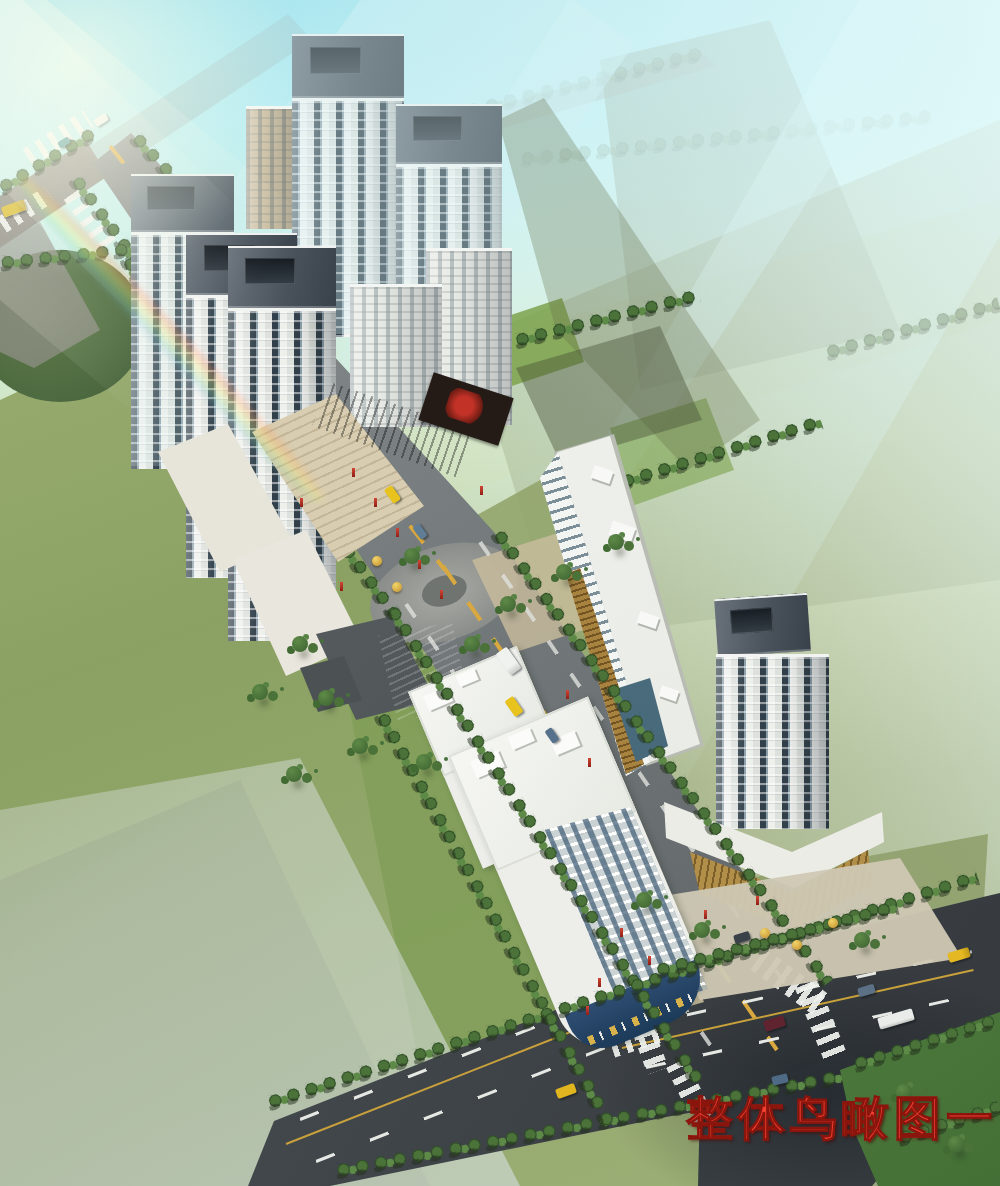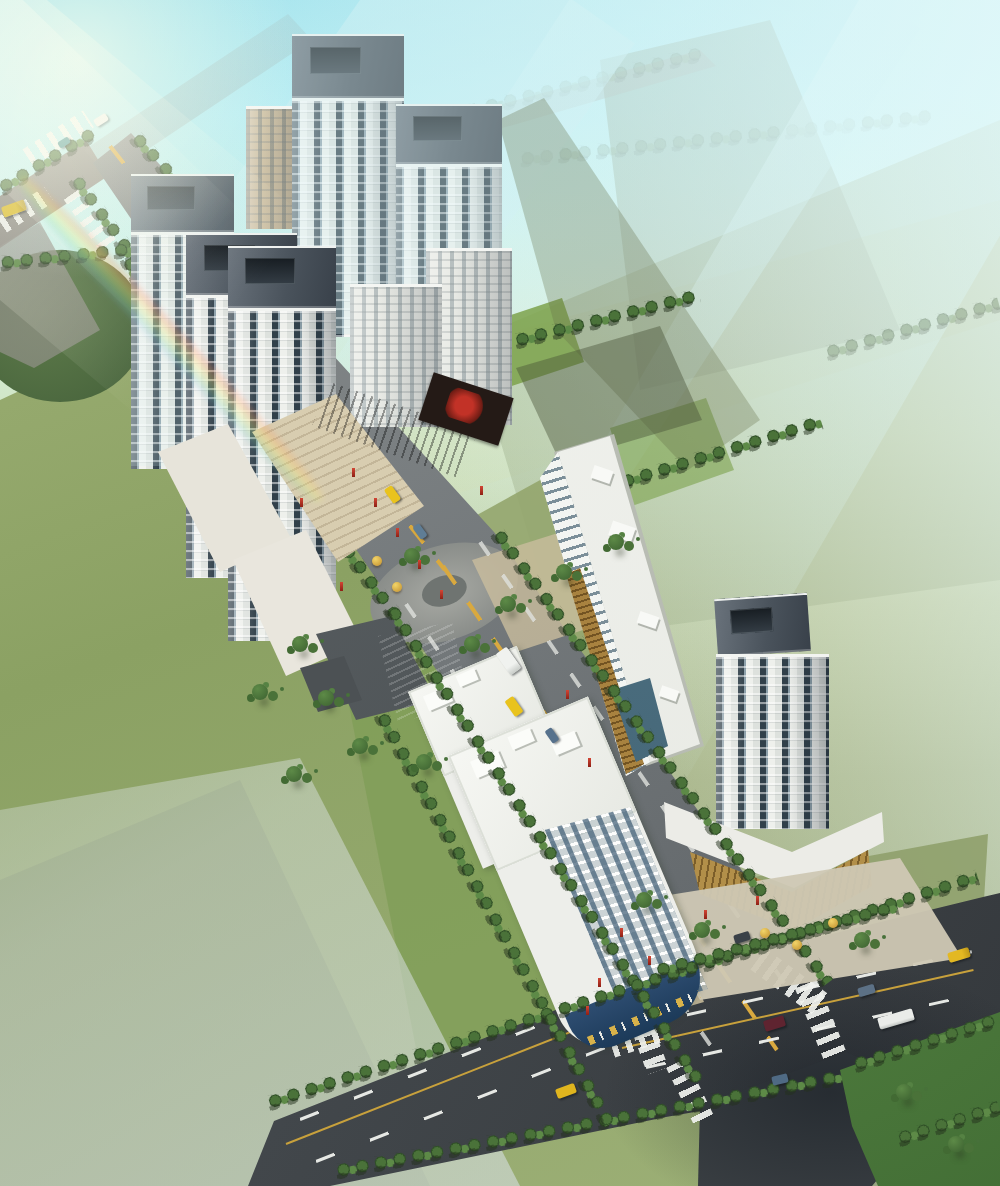--- a/index.html
+++ b/index.html
@@ -297,14 +297,15 @@
   <div class="veh" style="left:878px;top:1013px;width:36px;height:12px;transform:rotate(-16deg);background:linear-gradient(#eaece9 70%,#bfc3c0);"></div>
   <div class="veh" style="left:764px;top:1018px;width:21px;height:11px;transform:rotate(-17deg);background:#5f2430;"></div>
   <div class="veh" style="left:772px;top:1075px;width:16px;height:9px;transform:rotate(-14deg);background:#4f6a84;"></div>
   <div class="veh" style="left:556px;top:1086px;width:20px;height:10px;transform:rotate(-20deg);background:#e0b51e;"></div>
 
   <div class="abs" style="left:-140px;top:-160px;width:440px;height:440px;background:radial-gradient(circle,rgba(255,255,235,.65),rgba(255,255,235,0) 70%);"></div>
   <div class="rot" style="left:-120px;top:-140px;width:560px;height:260px;transform:rotate(40deg);background:linear-gradient(90deg,rgba(255,255,238,.5),rgba(255,255,238,0));"></div>
   <div class="rot" style="left:-60px;top:-80px;width:430px;height:150px;transform:rotate(44deg);background:linear-gradient(90deg,rgba(255,255,240,.42),rgba(255,255,240,0));"></div>
   <div class="rot" style="left:30px;top:170px;width:440px;height:26px;transform:rotate(47deg);border-radius:40%;filter:blur(3px);background:linear-gradient(180deg,rgba(255,90,90,.30),rgba(255,190,90,.30),rgba(250,250,130,.28),rgba(130,220,150,.26),rgba(120,180,255,.24));"></div>
 
+  <div class="caption" style="left:686px;top:1094px;">整体鸟瞰图一</div>
 
 </div>
 
 </body></html>

